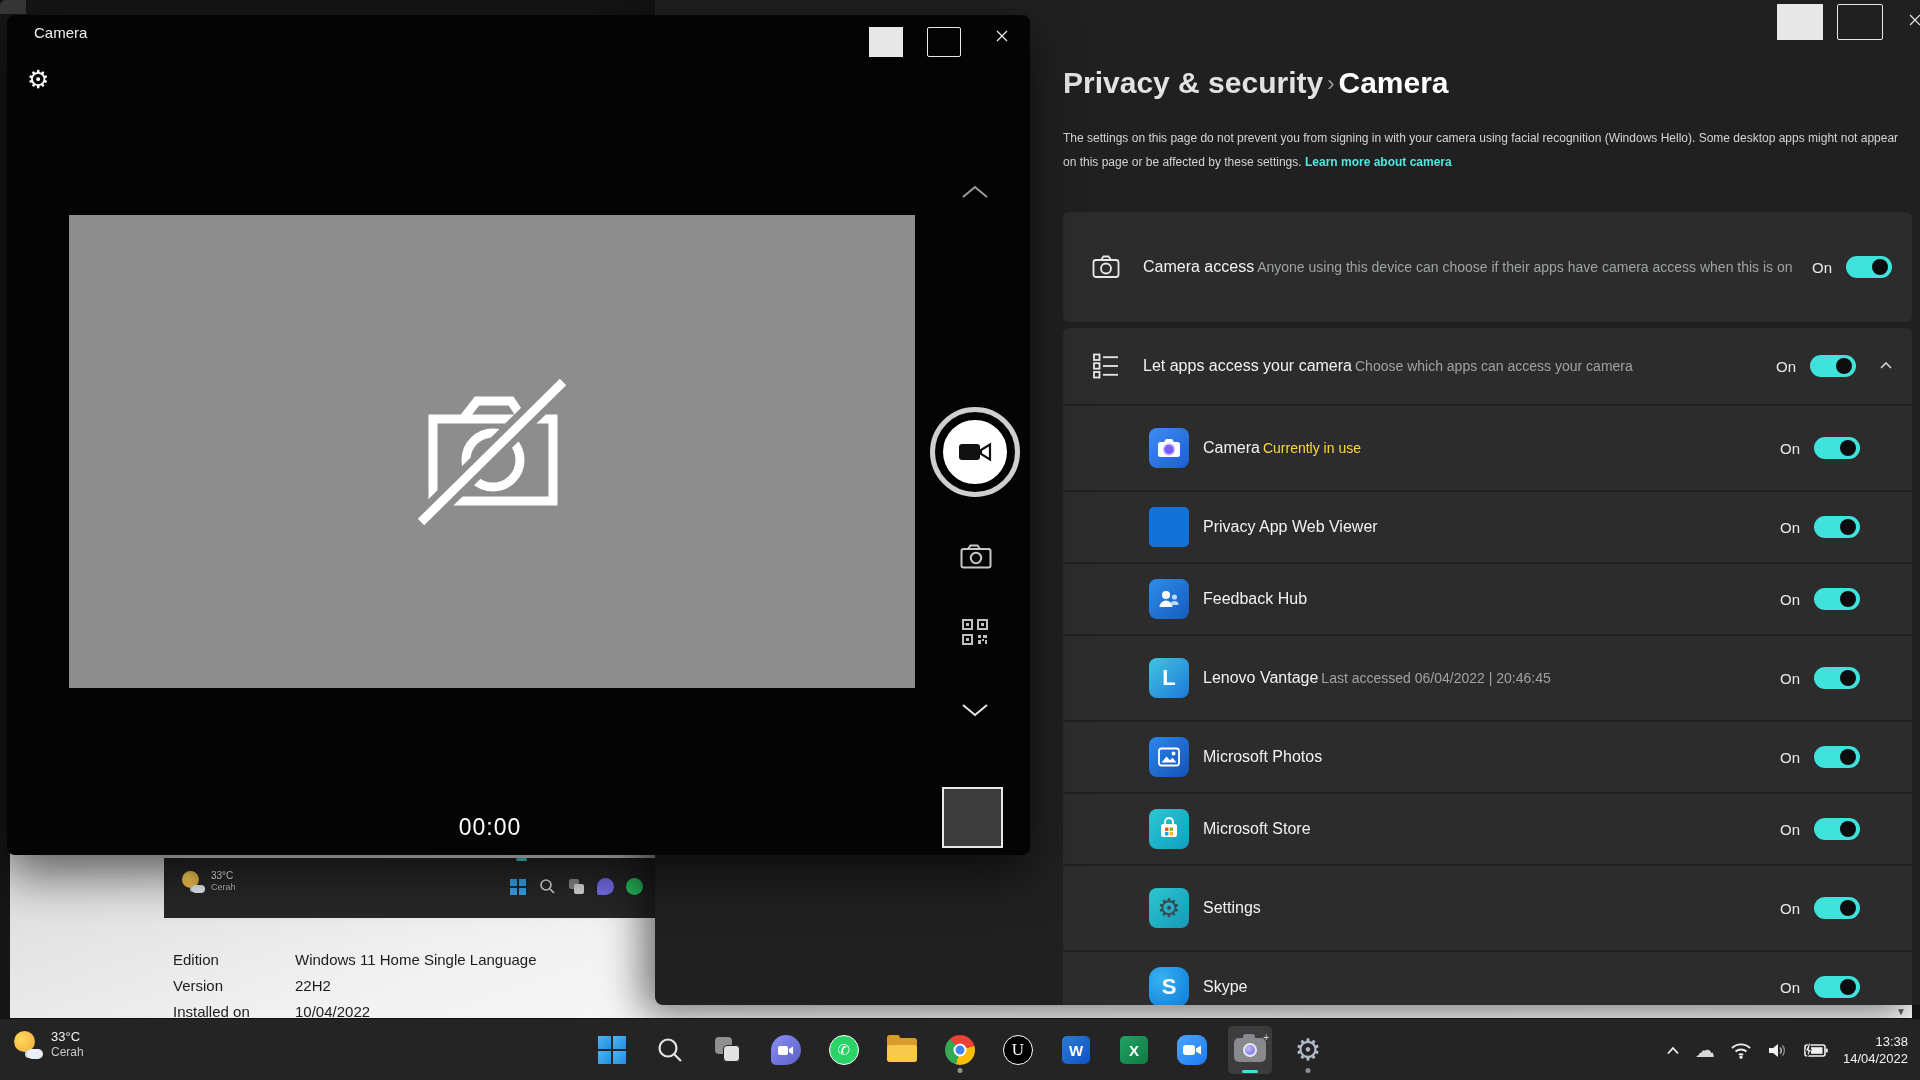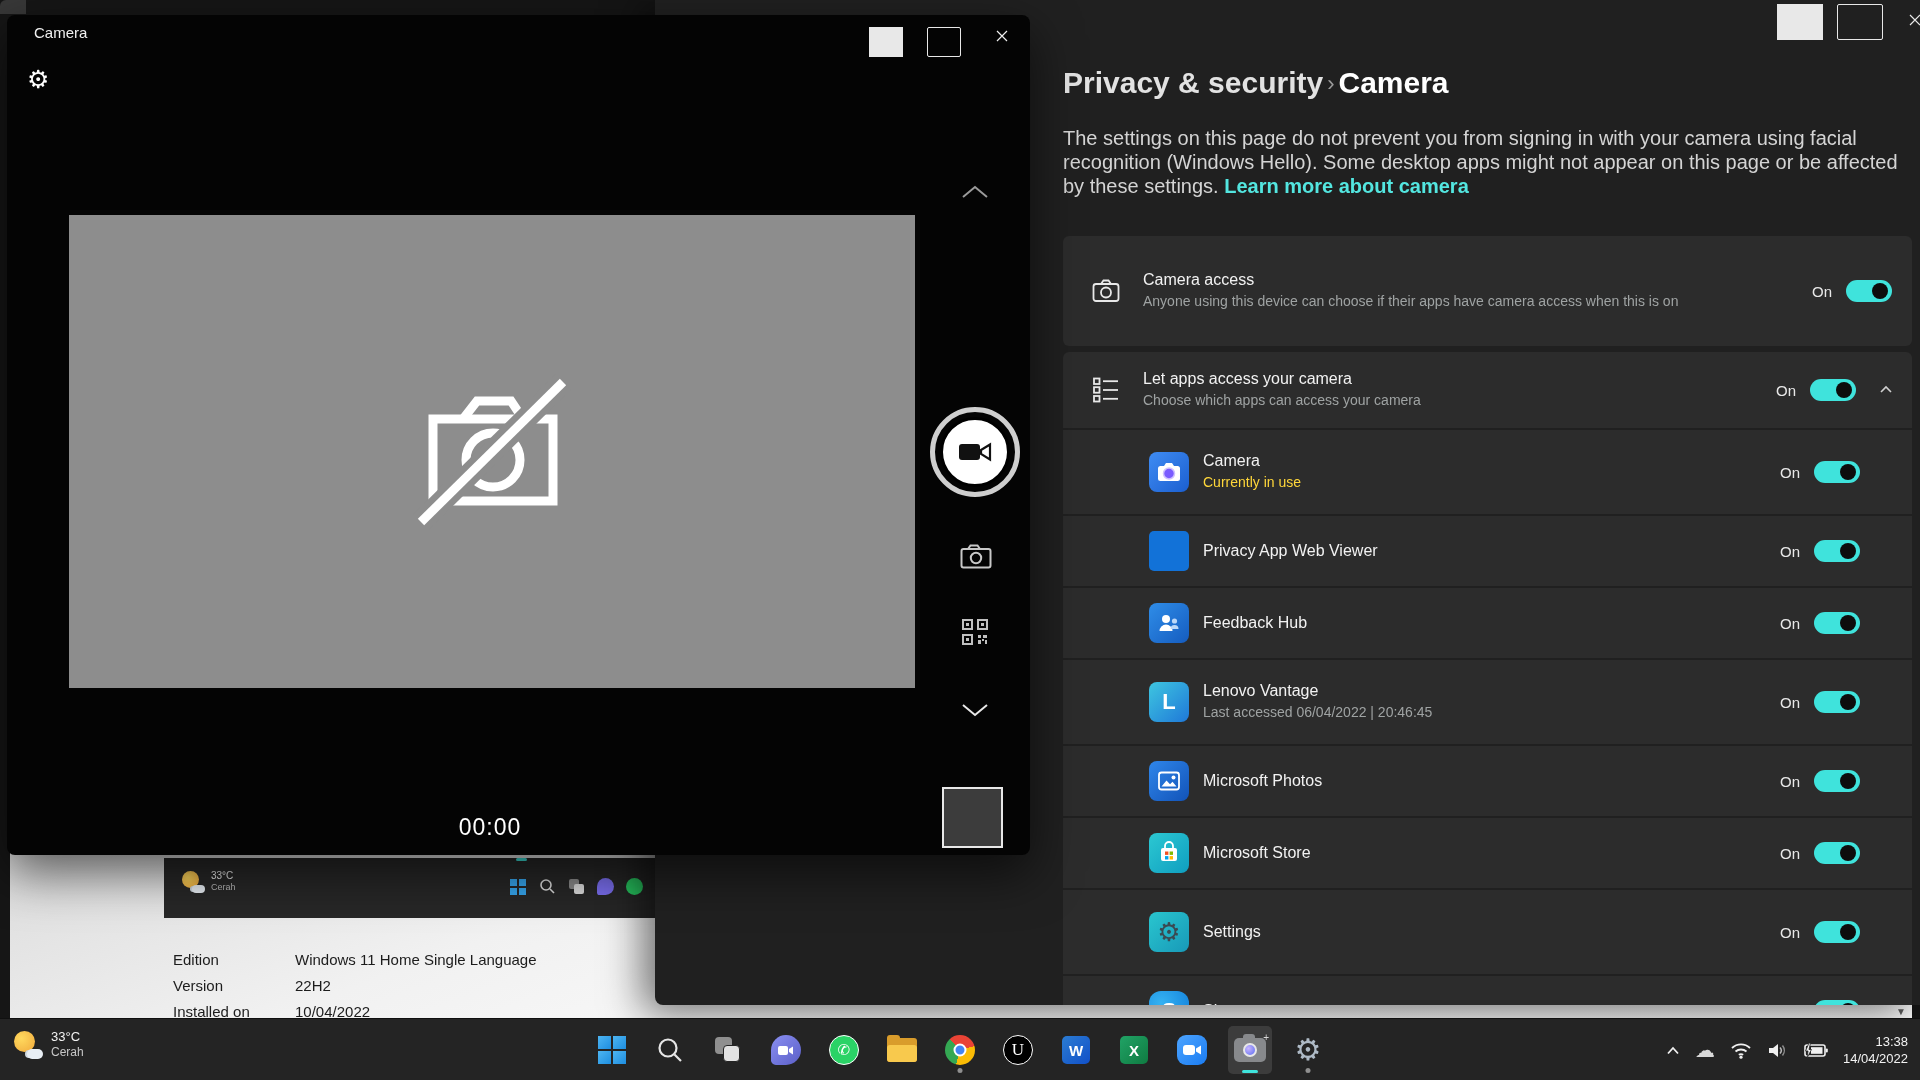--- a/index.html
+++ b/index.html
@@ -44,29 +44,29 @@
   .sw-controls span { position:absolute; top:2px; width:46px; height:36px; display:flex;
     align-items:center; justify-content:center; }
   .sw-min { left:1122px; } .sw-max { left:1182px; } .sw-close { left:1237px; }
   .glyph-min { width:11px; height:1px; background:#e8e8e8; }
   .glyph-max { width:10px; height:10px; border:1px solid #e8e8e8; border-radius:2px; }
   .settings-content { position:absolute; left:408px; top:0; width:849px; }
   .breadcrumb { margin-top:66px; display:flex; align-items:baseline; gap:4px; }
   .breadcrumb .parent { font-size:30px; font-weight:600; color:#e2e2e2; }
   .breadcrumb .sep { font-size:22px; color:#9a9a9a; position:relative; top:-2px; }
   .breadcrumb .current { font-size:30px; font-weight:600; color:#ffffff; }
-  .intro { margin-top:26px; width:838px; font-size:20px; line-height:24px; color:#d4d4d4; }
+  .intro { margin-top:26px; width:838px; font-size:12px; line-height:24px; color:#d4d4d4; }
   .intro a { color:var(--link); font-weight:700; text-decoration:none; }
 
   .row { background:#2c2c2c; display:flex; align-items:center; margin-bottom:2px; }
   .row.first { border-radius:6px; margin-top:38px; min-height:110px; padding-left:28px; padding-right:20px; }
   .row.group-head { border-radius:6px 6px 0 0; margin-top:6px; min-height:76px; padding-left:28px; padding-right:18px; }
   .row.child { min-height:70px; padding-left:86px; padding-right:52px; }
   .row.child.two-line { min-height:84px; }
-  .row-main { flex:1; display:flex; flex-direction:column; gap:3px; }
+  .row-main { flex:1; display:flex; flex-direction:row; gap:3px; }
   .row-title { font-size:16px; color:#f2f2f2; }
   .row-desc { font-size:14px; color:#9fa3a3; line-height:19px; }
   .row-desc.warning { color:var(--warning); }
   .row-right { display:flex; align-items:center; gap:14px; }
   .on-label { font-size:15px; color:#e8e8e8; }
   .toggle { position:relative; width:46px; height:22px; border-radius:11px; background:var(--accent); cursor:pointer; }
   .toggle .knob { position:absolute; right:4px; top:3px; width:16px; height:16px; border-radius:50%; background:#0d0d0d; }
   .hdr-icon { width:30px; height:30px; margin-right:22px; flex:0 0 auto; }
   .app-icon { width:40px; height:40px; margin-right:14px; border-radius:8px; flex:0 0 auto;
     display:flex; align-items:center; justify-content:center; overflow:hidden; }

